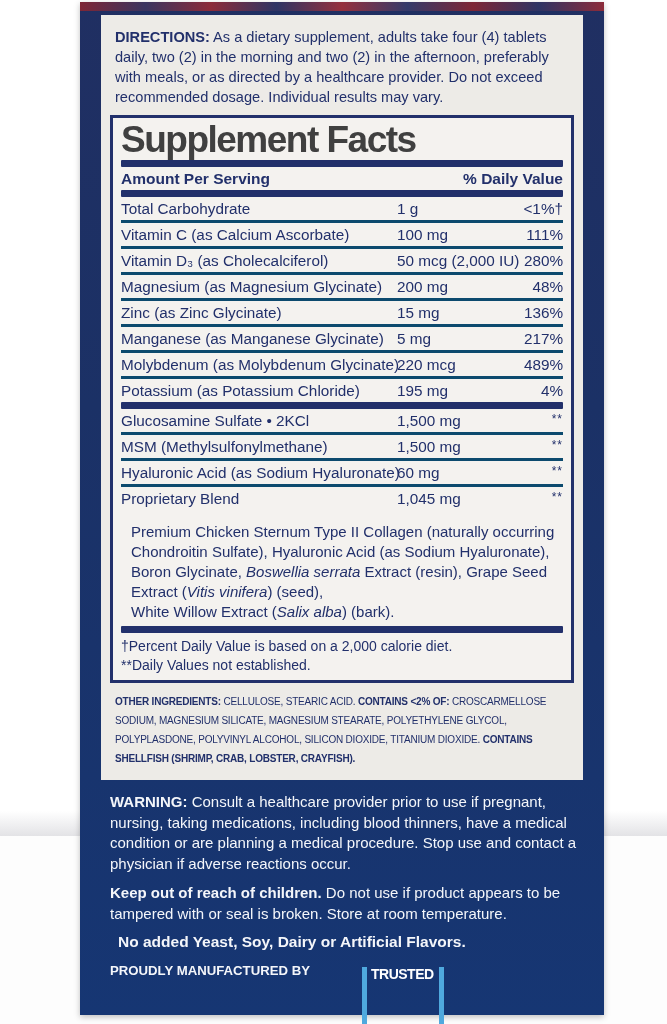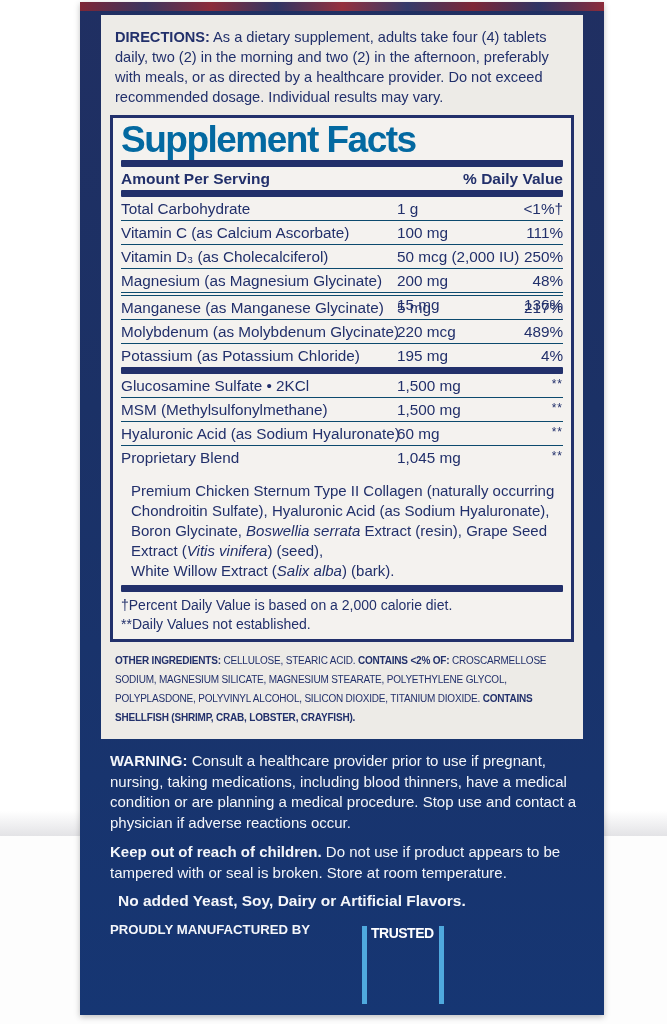--- a/index.html
+++ b/index.html
@@ -12,27 +12,27 @@
          box-shadow:0 2px 6px rgba(0,0,0,.25); }
   .top-sliver { height:9px; width:100%;
          background:linear-gradient(90deg,#7e2636,#3a3560,#8c2b3a,#2e3464,#95303d,#343a6a,#7e2636,#2e3464,#8c2b3a); }
 
   .light-panel { margin:4px 21px 0 21px; background:#edebe7; padding:10px 9px 10px 9px; color:#22306b; }
 
   .directions { font-size:14.6px; line-height:20px; padding:2px 5px 8px 5px; }
   .directions b { font-weight:bold; }
 
   .facts-panel { border:3px solid #22306b; background:#f4f2ef; padding:2px 8px 6px 8px; }
-  .facts-title { font-weight:bold; font-size:37px; letter-spacing:-1.5px; line-height:40px; color:#0369a1; }
+  .facts-title { font-weight:bold; font-size:37px; letter-spacing:-1.5px; line-height:40px; color:#404040; }
   .serving { font-size:16.5px; line-height:23px; padding-bottom:3px; }
   .bar { height:7px; background:#22306b; border-radius:1px; }
   .hdr-row { display:flex; justify-content:space-between; font-weight:bold; font-size:15.5px; line-height:23px; }
 
   .srow { position:relative; font-size:15.3px; line-height:21px; padding:1px 0;
-          border-bottom:1px solid #0c4a6e; }
+          border-bottom:3px solid #0c4a6e; }
   .srow .nm { display:inline-block; white-space:nowrap; }
   .srow .amt { position:absolute; left:276px; top:1px; white-space:nowrap; }
   .srow .dv  { position:absolute; right:0; top:1px; }
   .srow .dv.star { font-size:12px; top:0; letter-spacing:1px; }
   .srow:last-child { border-bottom:none; }
   .rows-block { border-bottom:none; }
 
   .blend-desc { font-size:15px; line-height:20px; padding:0 0 4px 10px; border-bottom:none;margin-top:12px; }
   .footnotes { font-size:14px; line-height:18.5px; padding-top:4px; }
 
@@ -69,23 +69,23 @@
         <div class="bar"></div>
         <div class="hdr-row">
           <span>Amount Per Serving</span>
           <span>% Daily Value</span>
         </div>
         <div class="bar"></div>
 
         <div id="rows-primary" class="rows-block">
             <div class="srow"><span class="nm">Total Carbohydrate</span><span class="amt">1 g</span><span class="dv">&lt;1%†</span></div>
             <div class="srow"><span class="nm">Vitamin C (as Calcium Ascorbate)</span><span class="amt">100 mg</span><span class="dv">111%</span></div>
-            <div class="srow"><span class="nm">Vitamin D₃ (as Cholecalciferol)</span><span class="amt">50 mcg (2,000 IU)</span><span class="dv">250%</span></div>
+            <div class="srow"><span class="nm">Vitamin D₃ (as Cholecalciferol)</span><span class="amt">50 mcg (2,000 IU)</span><span class="dv">280%</span></div>
             <div class="srow"><span class="nm">Magnesium (as Magnesium Glycinate)</span><span class="amt">200 mg</span><span class="dv">48%</span></div>
-            <div class="srow"><span class="amt">15 mg</span><span class="dv">136%</span></div>
+            <div class="srow"><span class="nm">Zinc (as Zinc Glycinate)</span><span class="amt">15 mg</span><span class="dv">136%</span></div>
             <div class="srow"><span class="nm">Manganese (as Manganese Glycinate)</span><span class="amt">5 mg</span><span class="dv">217%</span></div>
             <div class="srow"><span class="nm">Molybdenum (as Molybdenum Glycinate)</span><span class="amt">220 mcg</span><span class="dv">489%</span></div>
             <div class="srow"><span class="nm">Potassium (as Potassium Chloride)</span><span class="amt">195 mg</span><span class="dv">4%</span></div>
           </div>
         <div class="bar"></div>
         <div id="rows-secondary" class="rows-block">
             <div class="srow"><span class="nm">Glucosamine Sulfate • 2KCl</span><span class="amt">1,500 mg</span><span class="dv star">**</span></div>
             <div class="srow"><span class="nm">MSM (Methylsulfonylmethane)</span><span class="amt">1,500 mg</span><span class="dv star">**</span></div>
             <div class="srow"><span class="nm">Hyaluronic Acid (as Sodium Hyaluronate)</span><span class="amt">60 mg</span><span class="dv star">**</span></div>
             <div class="srow"><span class="nm">Proprietary Blend</span><span class="amt">1,045 mg</span><span class="dv star">**</span></div>

